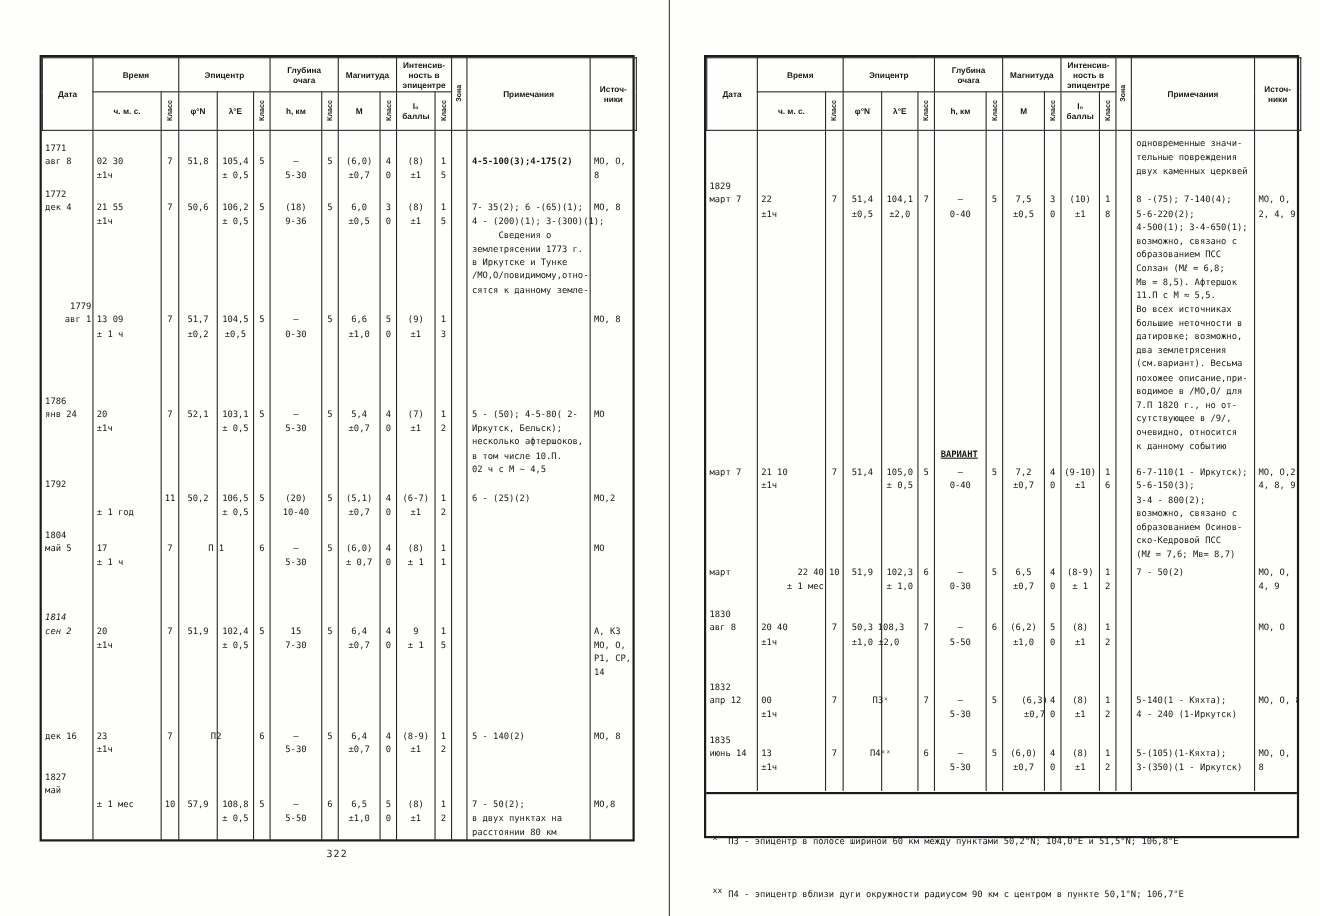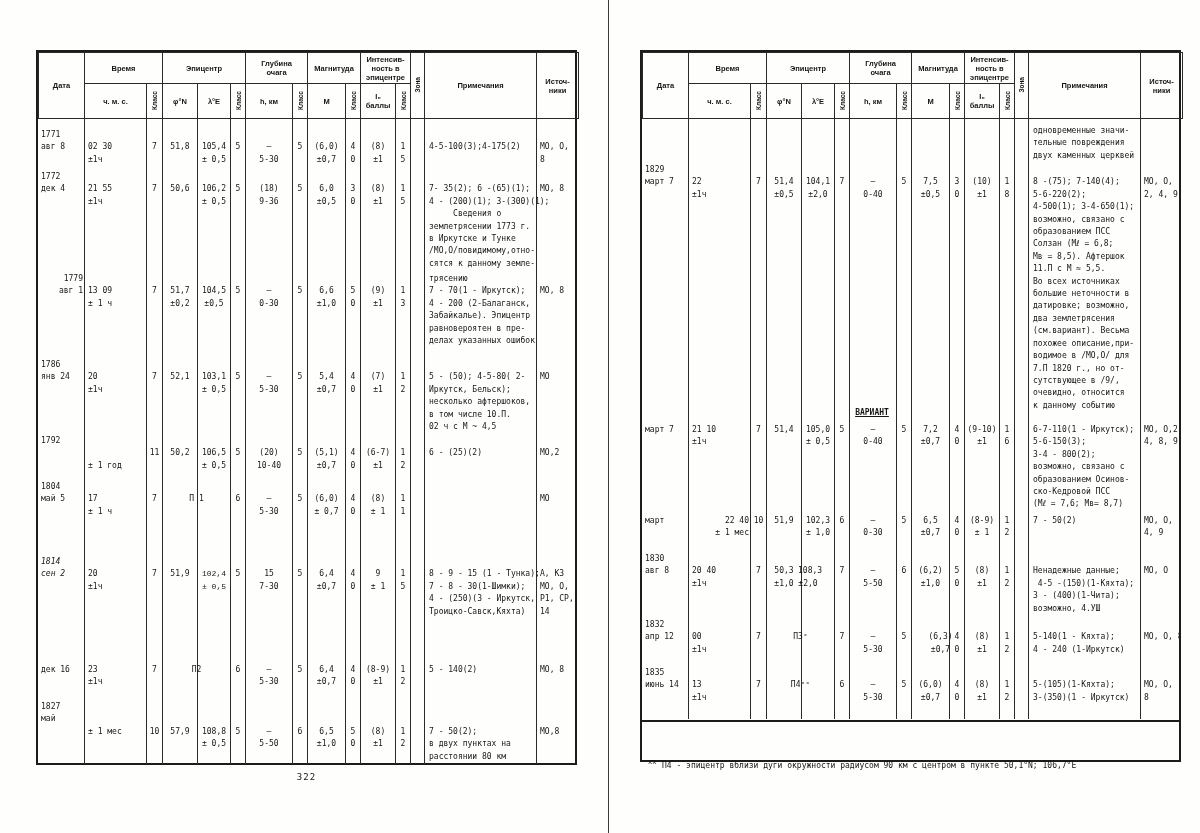--- a/index.html
+++ b/index.html
@@ -127,21 +127,21 @@
 ±0,7</div>
         <div class="cell tc" style="left: 309px; top: 10px; width: 12px;">
 4
 0</div>
         <div class="cell tc" style="left: 324px; top: 10px; width: 32px;">
 (8)
 ±1</div>
         <div class="cell tc" style="left: 359px; top: 10px; width: 12px;">
 1
 5</div>
-        <div class="cell" style="left: 391px; top: 10px; width: 107px;">
+        <div class="cell" style="left: 391px; top: 10px; width: 107px; font-weight: bold;">
 4-5-100(3);4-175(2)</div>
         <div class="cell" style="left: 502px; top: 10px; width: 36px;">
 МО, О,
 8</div>
         <div class="cell" style="left: 3px; top: 52px; width: 42px;">1772
 дек 4</div>
         <div class="cell" style="left: 50px; top: 52px; width: 57px;">
 21 55
 ±1ч</div>
         <div class="cell tc" style="left: 110px; top: 52px; width: 13px;">
@@ -205,26 +205,20 @@
 ±1,0</div>
         <div class="cell tc" style="left: 309px; top: 154px; width: 12px;">
 5
 0</div>
         <div class="cell tc" style="left: 324px; top: 154px; width: 32px;">
 (9)
 ±1</div>
         <div class="cell tc" style="left: 359px; top: 154px; width: 12px;">
 1
 3</div>
-        <div class="cell" style="left: 391px; top: 154px; width: 107px;">трясению
-7 - 70(1 - Иркутск);
-4 - 200 (2-Балаганск,
-Забайкалье). Эпицентр
-равновероятен в пре-
-делах указанных ошибок</div>
         <div class="cell" style="left: 502px; top: 154px; width: 36px;">
 МО, 8</div>
         <div class="cell" style="left: 3px; top: 240px; width: 42px;">1786
 янв 24</div>
         <div class="cell" style="left: 50px; top: 240px; width: 57px;">
 20
 ±1ч</div>
         <div class="cell tc" style="left: 110px; top: 240px; width: 13px;">
 7</div>
         <div class="cell tc" style="left: 126px; top: 240px; width: 32px;">
@@ -325,21 +319,21 @@
 МО</div>
         <div class="cell" style="left: 3px; top: 437px; width: 42px; font-style: italic;">1814
 сен 2</div>
         <div class="cell" style="left: 50px; top: 437px; width: 57px;">
 20
 ±1ч</div>
         <div class="cell tc" style="left: 110px; top: 437px; width: 13px;">
 7</div>
         <div class="cell tc" style="left: 126px; top: 437px; width: 32px;">
 51,9</div>
-        <div class="cell tc" style="left: 161px; top: 437px; width: 30px; font-family: Liberation Mono, monospace;">
+        <div class="cell tc" style="left: 161px; top: 437px; width: 30px;">
 102,4
 ± 0,5</div>
         <div class="cell tc" style="left: 194px; top: 437px; width: 12px;">
 5</div>
         <div class="cell tc" style="left: 209px; top: 437px; width: 44px;">
 15
 7-30</div>
         <div class="cell tc" style="left: 256px; top: 437px; width: 12px;">
 5</div>
         <div class="cell tc" style="left: 271px; top: 437px; width: 35px;">
@@ -347,25 +341,20 @@
 ±0,7</div>
         <div class="cell tc" style="left: 309px; top: 437px; width: 12px;">
 4
 0</div>
         <div class="cell tc" style="left: 324px; top: 437px; width: 32px;">
 9
 ± 1</div>
         <div class="cell tc" style="left: 359px; top: 437px; width: 12px;">
 1
 5</div>
-        <div class="cell" style="left: 391px; top: 437px; width: 107px;">
-8 - 9 - 15 (1 - Тунка);
-7 - 8 - 30(1-Шимки);
-4 - (250)(3 - Иркутск,
-Троицко-Савск,Кяхта)</div>
         <div class="cell" style="left: 502px; top: 437px; width: 36px;">
 А, КЗ
 МО, О,
 Р1, СР,
 14</div>
         <div class="cell" style="left: 3px; top: 545px; width: 42px;">дек 16</div>
         <div class="cell" style="left: 50px; top: 545px; width: 57px;">23
 ±1ч</div>
         <div class="cell tc" style="left: 110px; top: 545px; width: 13px;">7</div>
         <div class="cell tc" style="left: 126px; top: 545px; width: 65px;">П2</div>
@@ -635,25 +624,20 @@
 ±1,0</div>
         <div class="cell tc" style="left: 309px; top: 434px; width: 12px;">
 5
 0</div>
         <div class="cell tc" style="left: 324px; top: 434px; width: 32px;">
 (8)
 ±1</div>
         <div class="cell tc" style="left: 359px; top: 434px; width: 12px;">
 1
 2</div>
-        <div class="cell" style="left: 391px; top: 434px; width: 107px;">
-Ненадежные данные;
- 4-5 -(150)(1-Кяхта);
-3 - (400)(1-Чита);
-возможно, 4.УШ</div>
         <div class="cell" style="left: 502px; top: 434px; width: 36px;">
 МО, О</div>
         <div class="cell" style="left: 3px; top: 500px; width: 42px;">1832
 апр 12</div>
         <div class="cell" style="left: 50px; top: 500px; width: 57px;">
 00
 ±1ч</div>
         <div class="cell tc" style="left: 110px; top: 500px; width: 13px;">
 7</div>
         <div class="cell tc" style="left: 126px; top: 500px; width: 65px;">
@@ -711,18 +695,19 @@
 1
 2</div>
         <div class="cell" style="left: 391px; top: 548px; width: 107px;">
 5-(105)(1-Кяхта);
 3-(350)(1 - Иркутск)</div>
         <div class="cell" style="left: 502px; top: 548px; width: 36px;">
 МО, О,
 8</div>
       </div>
     <div class="footnotes">
+      <div class="fn-line"><span class="fn-marker">х</span><span>П3 - эпицентр в полосе шириной 60 км между пунктами 50,2°N; 104,0°E и 51,5°N; 106,8°E</span></div>
       <div class="fn-line"><span class="fn-marker">хх</span><span>П4 - эпицентр вблизи дуги окружности радиусом 90 км с центром в пункте 50,1°N; 106,7°E</span></div>
     </div>
   </section>
 
   <div class="pageno" id="pn-left">322</div>
 </div>
 
 </body></html>

